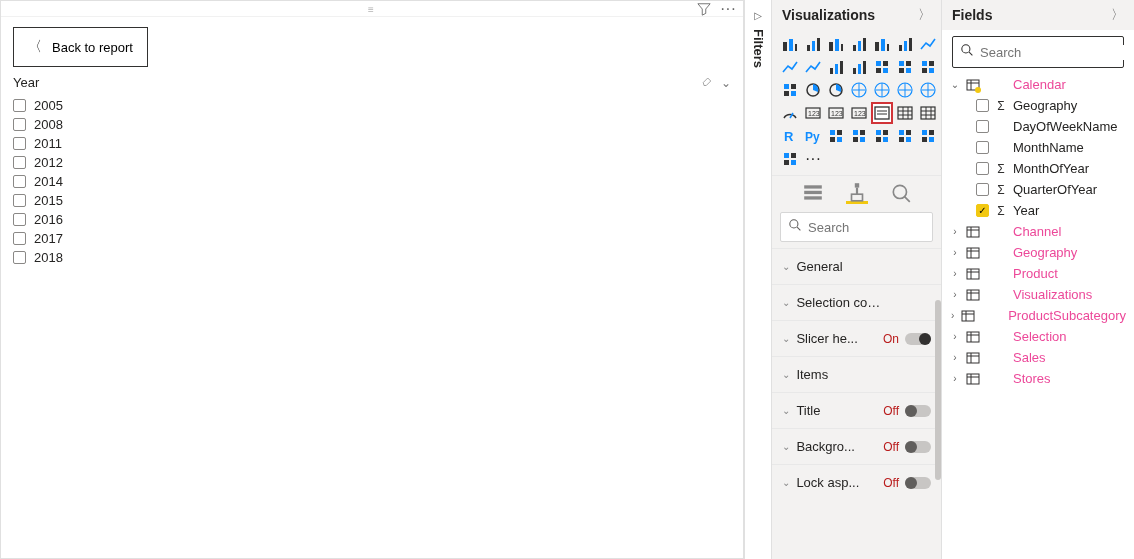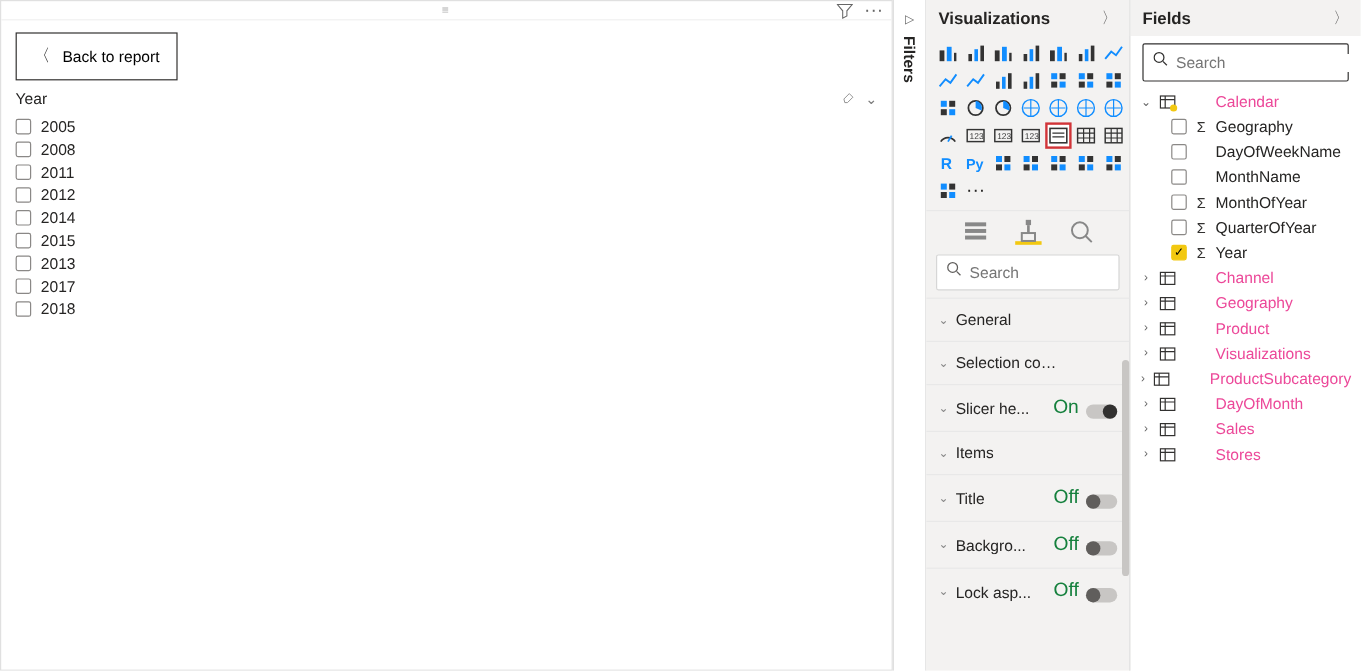--- a/index.html
+++ b/index.html
@@ -43,21 +43,21 @@
 
 .search-box { margin: 6px 8px; background: #fff; border: 1px solid #d6d6d6; border-radius: 2px; display: flex; align-items: center; padding: 5px 8px; gap: 6px; }
 .search-box input { border: none; outline: none; font-size: 13px; flex: 1; background: transparent; color: #605e5c; }
 .search-ic { color: #605e5c; }
 
 .format-list { display: flex; flex-direction: column; }
 .fmt-row { display: flex; align-items: center; justify-content: space-between; padding: 10px 10px; border-top: 1px solid #e8e8e8; font-size: 13px; color: #252423; cursor: pointer; }
 .fmt-left { display: flex; align-items: center; gap: 6px; overflow: hidden; }
 .fmt-chev { color: #888; font-size: 10px; }
 .fmt-label { white-space: nowrap; overflow: hidden; text-overflow: ellipsis; max-width: 88px; }
-.toggle { display: flex; align-items: flex-end; gap: 6px; font-size: 16px; color: #15803d; }
+.toggle { display: flex; align-items: center; gap: 6px; font-size: 12px; color: #b91c1c; }
 .sw { width: 26px; height: 12px; background: #c8c6c4; border-radius: 6px; position: relative; }
 .sw .knob { position: absolute; width: 12px; height: 12px; border-radius: 50%; background: #605e5c; top: 0; }
 .sw.on .knob { right: 0; background: #323130; }
 .sw.off .knob { left: 0; }
 
 
 .fields-pane { width: 192px; background: #fff; display: flex; flex-direction: column; }
 .field-search { margin: 6px 10px; border: 1px solid #323130; border-radius: 2px; display: flex; align-items: center; padding: 6px 8px; gap: 6px; }
 .field-search input { border: none; outline: none; font-size: 13px; flex: 1; }
 .tree { padding: 0 6px; font-size: 13px; }
@@ -126,21 +126,21 @@
         <li class="year-row">
           <input type="checkbox" style="">
           <span>2014</span>
         </li>
         <li class="year-row">
           <input type="checkbox" style="">
           <span>2015</span>
         </li>
         <li class="year-row">
           <input type="checkbox" style="">
-          <span>2013</span>
+          <span>2016</span>
         </li>
         <li class="year-row">
           <input type="checkbox" style="">
           <span>2017</span>
         </li>
         <li class="year-row">
           <input type="checkbox" style="">
           <span>2018</span>
         </li>
       </ul>
@@ -624,21 +624,21 @@
       </div>
       <div class="tnode">
         <span class="chev">›</span>
         <span class="tbl-ic ">
           <svg viewBox="0 0 14 14">
             <rect x="1" y="2" width="12" height="10" fill="none" stroke="#323130" stroke-width="1"></rect>
             <line x1="1" y1="5" x2="13" y2="5" stroke="#323130"></line>
             <line x1="5" y1="2" x2="5" y2="12" stroke="#323130"></line>
           </svg>
         </span>
-        <span class="lbl">DayOfMonth</span>
+        <span class="lbl">Selection</span>
       </div>
       <div class="tnode">
         <span class="chev">›</span>
         <span class="tbl-ic ">
           <svg viewBox="0 0 14 14">
             <rect x="1" y="2" width="12" height="10" fill="none" stroke="#323130" stroke-width="1"></rect>
             <line x1="1" y1="5" x2="13" y2="5" stroke="#323130"></line>
             <line x1="5" y1="2" x2="5" y2="12" stroke="#323130"></line>
           </svg>
         </span>

